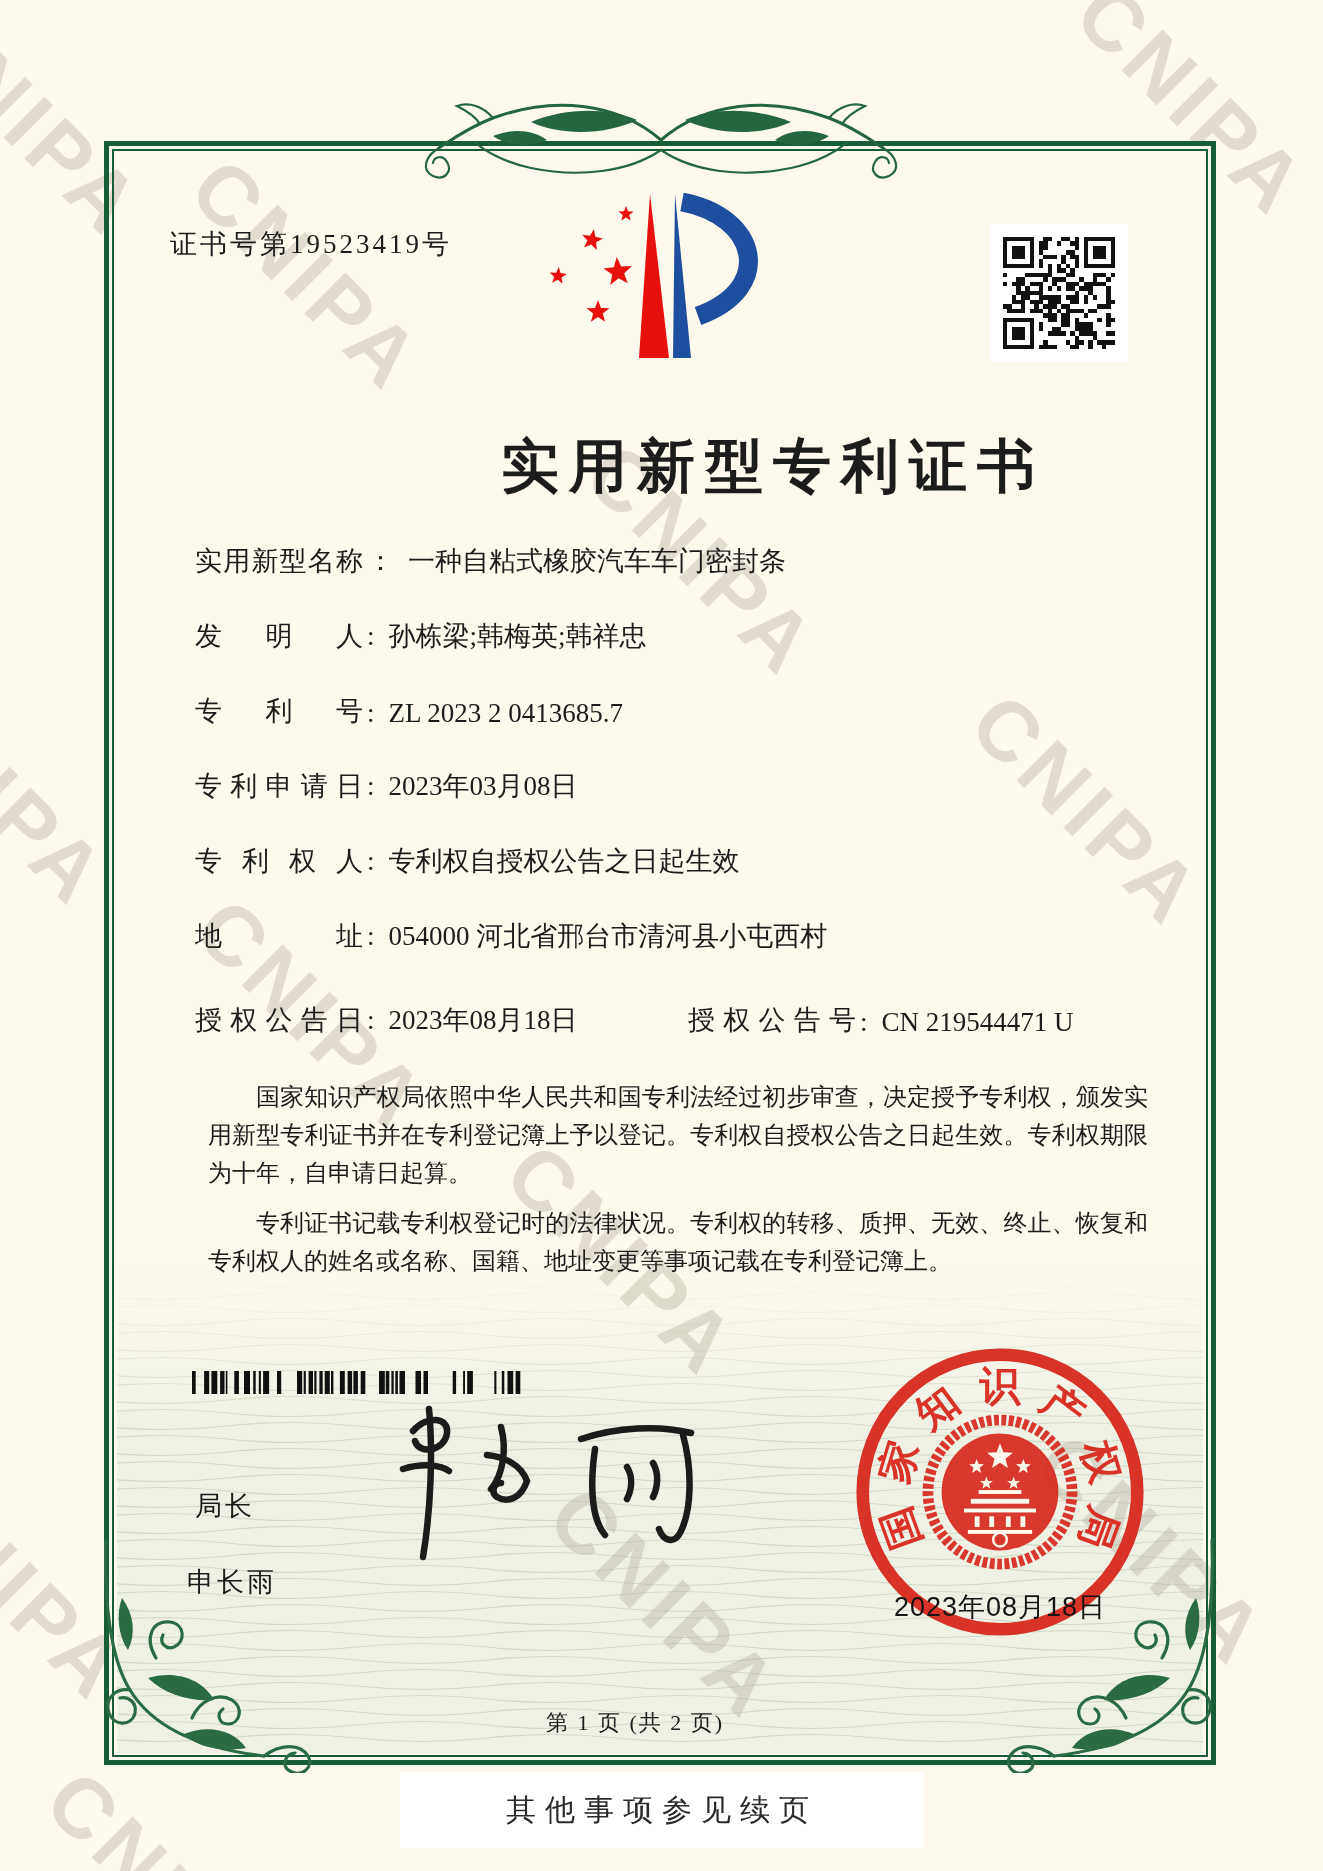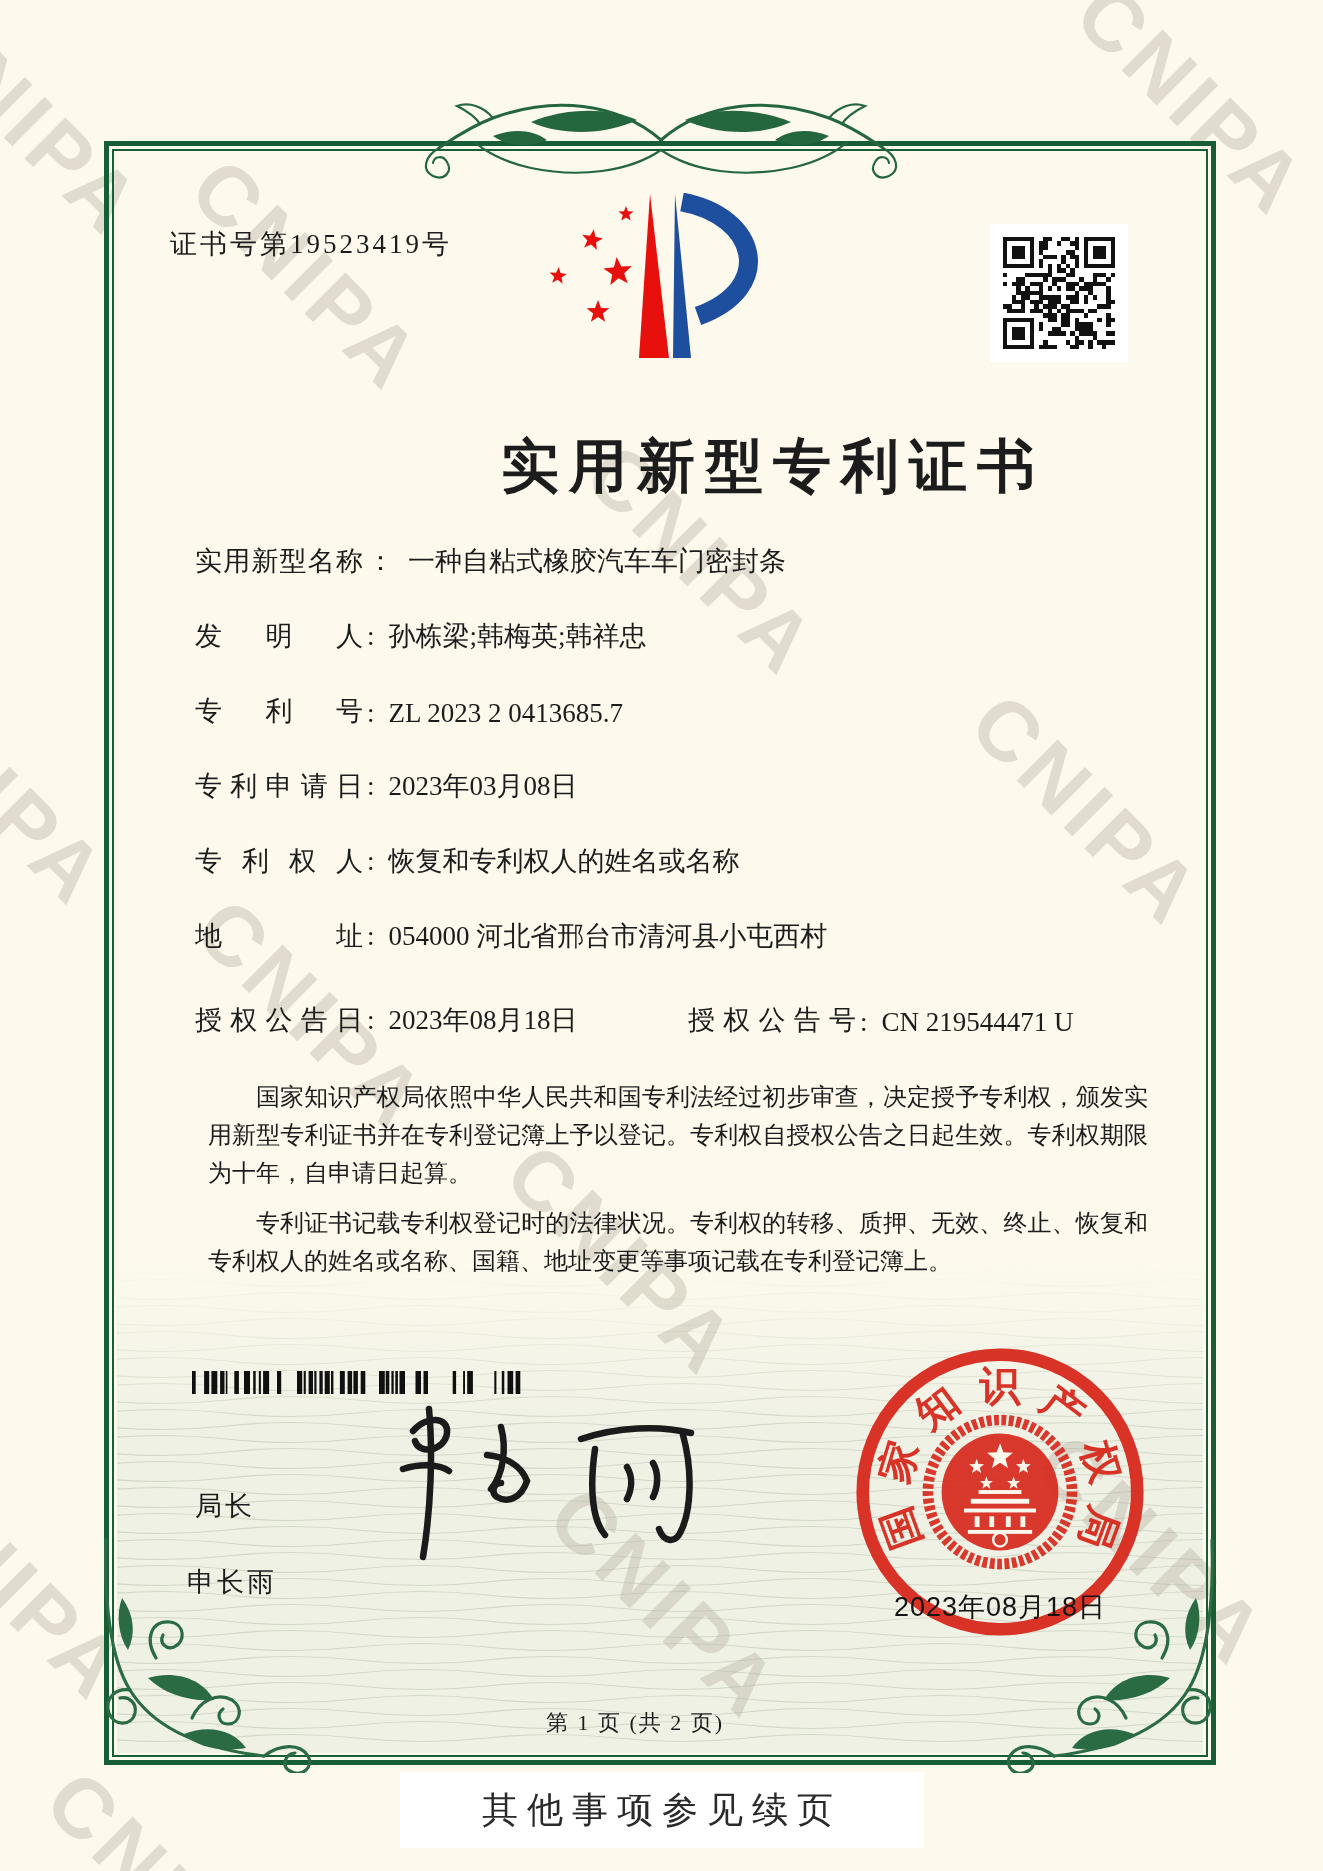--- a/index.html
+++ b/index.html
@@ -40,21 +40,21 @@
   .sig-label{position:absolute;left:187px;font-family:"Liberation Sans","DejaVu Sans",sans-serif;
              font-size:27px;letter-spacing:3px;z-index:4;}
   .signature{position:absolute;left:383px;top:1404px;z-index:4;}
   .seal{position:absolute;left:854px;top:1346px;z-index:6;}
   .seal-date{position:absolute;left:880px;top:1589px;width:240px;text-align:center;font-size:27px;
              font-family:"Liberation Sans","DejaVu Sans",sans-serif;color:#141414;letter-spacing:1px;z-index:7;}
   .footer-page{position:absolute;left:0;top:1708px;width:1270px;text-align:center;font-size:22px;
                letter-spacing:2px;z-index:4;}
   .cont-box{position:absolute;left:400px;top:1772px;width:524px;height:76px;background:#ffffff;
             display:flex;align-items:center;justify-content:center;z-index:5;}
-  .cont-text{font-size:36px;letter-spacing:9px;color:#2a2a2a;}
+  .cont-text{font-size:30px;letter-spacing:9px;color:#2a2a2a;}
 </style>
 </head>
 <body>
 
 <div class="page">
 
   <div class="waves">
     <svg id="waves-svg" width="1086" height="510" viewBox="0 0 1086 510">
         <rect x="0" y="0" width="1086" height="510" fill="#edf0e3" opacity="0.85"></rect>
         <g fill="none" stroke="#cbd4c2" stroke-width="1.2" opacity="0.85">
@@ -504,21 +504,21 @@
   <div class="frow" style="top:618px;">
     <span class="flabel">发明人</span><span class="fcolon">:</span><span class="fvalue">孙栋梁;韩梅英;韩祥忠</span>
   </div>
   <div class="frow" style="top:693px;">
     <span class="flabel">专利号</span><span class="fcolon">:</span><span class="fvalue">ZL 2023 2 0413685.7</span>
   </div>
   <div class="frow" style="top:768px;">
     <span class="flabel">专利申请日</span><span class="fcolon">:</span><span class="fvalue">2023年03月08日</span>
   </div>
   <div class="frow" style="top:843px;">
-    <span class="flabel">专利权人</span><span class="fcolon">:</span><span class="fvalue">恢复和专利权人的姓名或名称</span>
+    <span class="flabel">专利权人</span><span class="fcolon">:</span><span class="fvalue">专利权自授权公告之日起生效</span>
   </div>
   <div class="frow" style="top:918px;">
     <span class="flabel">地址</span><span class="fcolon">:</span><span class="fvalue">054000 河北省邢台市清河县小屯西村</span>
   </div>
   <div class="frow" style="top:1002px;width:1000px;">
     <span>
       <span class="flabel">授权公告日</span><span class="fcolon">:</span><span class="fvalue">2023年08月18日</span>
     </span>
     <span class="grant2">
       <span class="flabel">授权公告号</span><span class="fcolon">:</span><span class="fvalue">CN 219544471 U</span>

